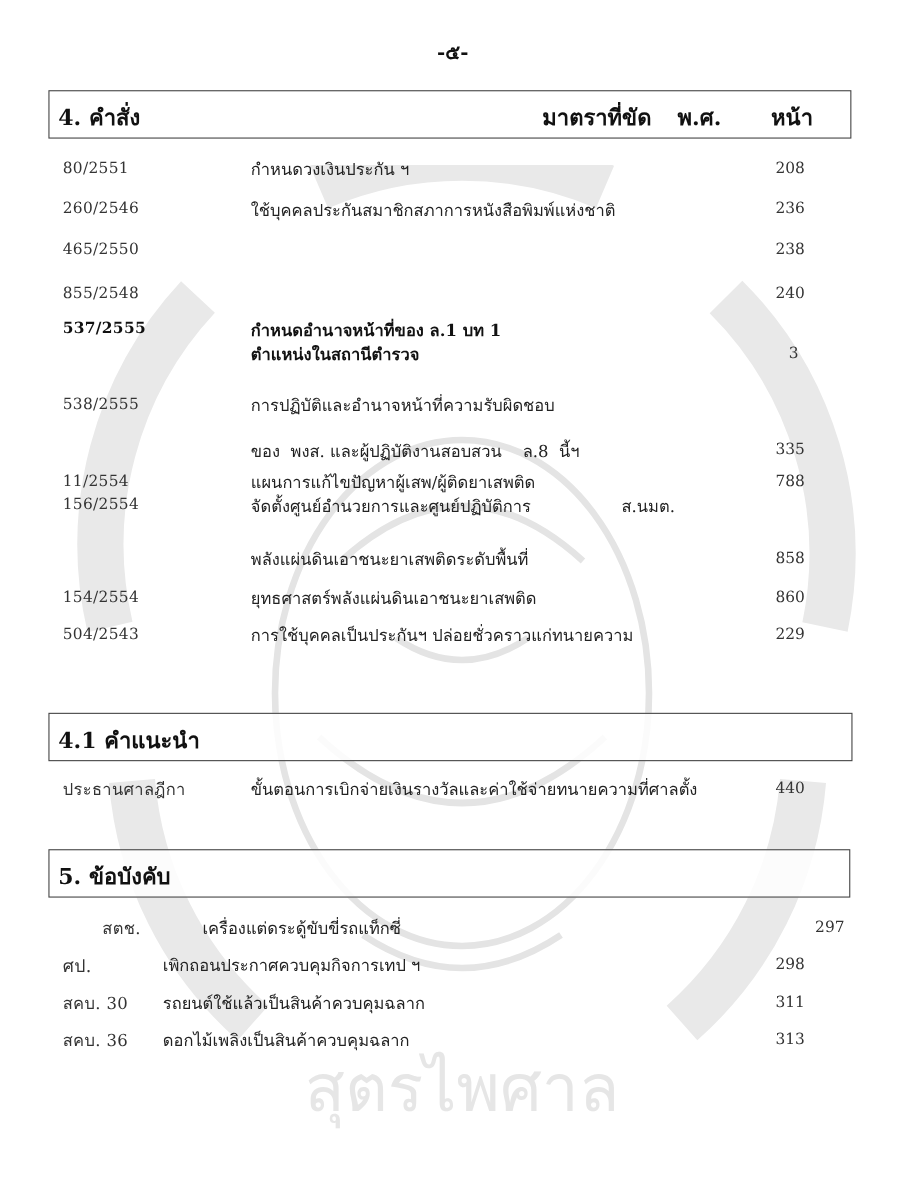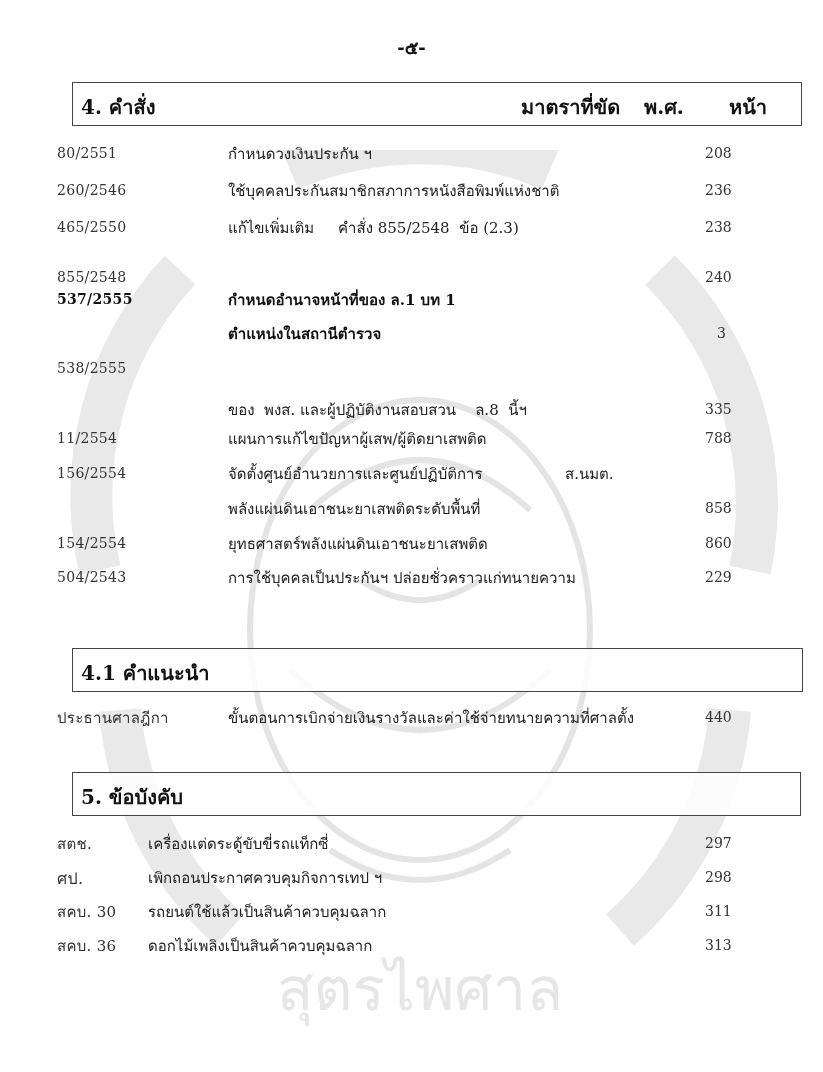--- a/index.html
+++ b/index.html
@@ -3,21 +3,21 @@
 <meta charset="utf-8">
 <style>
   html, body { margin:0; padding:0; }
   body {
     width:823px; height:1072px; background:#ffffff; position:relative; overflow:hidden;
     font-family:"DejaVu Serif","Liberation Serif",serif; color:#2a2a2a;
   }
   .watermark { position:absolute; left:60px; top:150px; width:720px; height:900px; pointer-events:none; }
   .page-num { position:absolute; top:33px; left:0; width:823px; text-align:center; font-size:18px; font-weight:bold; color:#111; }
   .hbox {
-    position:absolute; left:72px; width:730px; height:44px; border:1px solid #444; box-sizing:border-box;
+    position:absolute; left:44px; width:730px; height:44px; border:1px solid #444; box-sizing:border-box;
     background:rgba(255,255,255,0.85);
   }
   .hbox .t { position:absolute; top:8px; font-size:20px; font-weight:bold; color:#111; white-space:nowrap; }
   .row { position:absolute; left:0; width:700px; height:30px; font-size:15px; white-space:nowrap; }
   .row .c1 { position:absolute; left:57px; top:5px; font-size:14px; color:#333; letter-spacing:0.3px; }
   .row .c2 { position:absolute; left:228px; top:2px; color:#222; }
   .row .c3 { position:absolute; left:705px; top:5px; font-size:14px; color:#333; }
   .row .c3.center { left:717px; }
   .row.bold .c1, .row.bold .c2 { color:#111; font-weight:600; }
   .row .tag { position:absolute; left:565px; top:2px; color:#222; }
@@ -58,52 +58,52 @@
   <span class="c2">กำหนดวงเงินประกัน ฯ</span>
   <span class="c3">208</span>
 </div>
 <div class="row" style="top:177px;">
   <span class="c1">260/2546</span>
   <span class="c2">ใช้บุคคลประกันสมาชิกสภาการหนังสือพิมพ์แห่งชาติ</span>
   <span class="c3">236</span>
 </div>
 <div class="row" style="top:214px;text-align:right;">
   <span class="c1">465/2550</span>
-  <span class="c2" style="white-space:pre;">แก้ไขเพิ่มเติม     คำสั่ง 855/2548  ข้อ (2.3)</span>
   <span class="c3">238</span>
 </div>
-<div class="row" style="top:264px;text-align:center;">
+<div class="row" style="top:254px;text-align:center;">
   <span class="c1">855/2548</span>
   <span class="c3">240</span>
 </div>
 <div class="row bold" style="top:286px;">
   <span class="c1">537/2555</span>
   <span class="c2">กำหนดอำนาจหน้าที่ของ  ล.1 บท 1</span>
   <span class="c3"></span>
 </div>
-<div class="row bold" style="top:320px;">
+<div class="row bold" style="top:308px;">
   <span class="c1"></span>
   <span class="c2">ตำแหน่งในสถานีตำรวจ</span>
   <span class="c3 center">3</span>
 </div>
 <div class="row" style="top:355px;">
   <span class="c1">538/2555</span>
+  <span class="c2">การปฏิบัติและอำนาจหน้าที่ความรับผิดชอบ</span>
   <span class="c3"></span>
 </div>
 <div class="row" style="top:368px;margin-top:28px;">
   <span class="c1"></span>
   <span class="c2" style="white-space:pre;">ของ  พงส. และผู้ปฏิบัติงานสอบสวน    ล.8  นี้ฯ</span>
   <span class="c3">335</span>
 </div>
 <div class="row" style="top:425px;">
   <span class="c1">11/2554</span>
   <span class="c2">แผนการแก้ไขปัญหาผู้เสพ/ผู้ติดยาเสพติด</span>
   <span class="c3">788</span>
 </div>
-<div class="row" style="top:460px;">
+<div class="row" style="top:446px;">
   <span class="c1">156/2554</span>
   <span class="c2">จัดตั้งศูนย์อำนวยการและศูนย์ปฏิบัติการ</span>
   <span class="tag">ส.นมต.</span>
   <span class="c3"></span>
 </div>
 <div class="row" style="top:495px;">
   <span class="c1"></span>
   <span class="c2">พลังแผ่นดินเอาชนะยาเสพติดระดับพื้นที่</span>
   <span class="c3">858</span>
 </div>
@@ -123,21 +123,21 @@
 </div>
 <div class="row" style="top:704px;">
   <span class="c1" style="font-size:15px; top:2px;">ประธานศาลฎีกา</span>
   <span class="c2">ขั้นตอนการเบิกจ่ายเงินรางวัลและค่าใช้จ่ายทนายความที่ศาลตั้ง</span>
   <span class="c3">440</span>
 </div>
 
 <div class="hbox" style="top:772px; width:729px;">
   <span class="t" style="left:8px;">5. ข้อบังคับ</span>
 </div>
-<div class="row row5" style="top:830px;">
+<div class="row row5" style="top:830px;margin-left:36px;">
   <span class="c1" style="font-size:15px; top:2px;">สตช.</span>
   <span class="c2">เครื่องแต่ดระดู้ขับขี่รถแท็กซี่</span>
   <span class="c3">297</span>
 </div>
 <div class="row row5" style="top:864px;">
   <span class="c1" style="font-size:16px; top:2px;">ศป.</span>
   <span class="c2">เพิกถอนประกาศควบคุมกิจการเทป ฯ</span>
   <span class="c3">298</span>
 </div>
 <div class="row row5" style="top:898px;">

